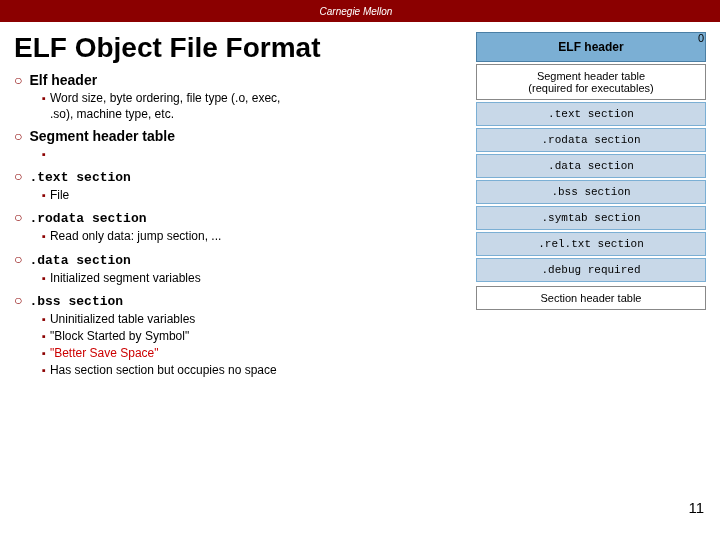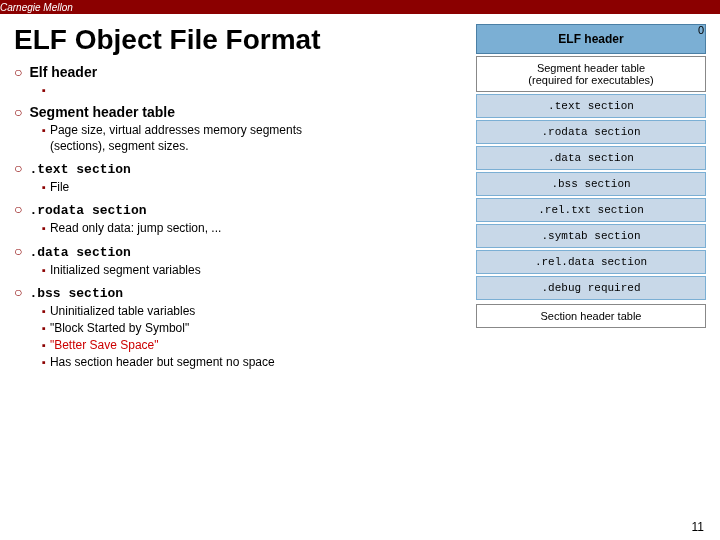--- a/index.html
+++ b/index.html
@@ -8,25 +8,25 @@
       width: 720px;
       height: 540px;
       font-family: Arial, Helvetica, sans-serif;
       background: #fff;
       overflow: hidden;
       position: relative;
     }
 
     .top-bar {
       background: #8B0000;
-      height: 14px;
+      height: 22px;
       width: 100%;
       display: flex;
       align-items: center;
-      justify-content: flex-start;
+      justify-content: center;
       padding-right: 8px;
     }
 
     .top-bar-title {
       color: #fff;
       font-size: 10px;
       font-style: italic;
     }
 
     .main-content {
@@ -152,23 +152,23 @@
       text-align: center;
       padding: 5px 4px;
       font-size: 11px;
       color: #000;
       margin-bottom: 16px;
       margin-top: 2px;
     }
 
     .page-number {
       position: absolute;
-      bottom: 6px;
+      bottom: 24px;
       right: 16px;
-      font-size: 12px;
+      font-size: 15px;
       color: #000;
     }
 
     .zero-label {
       position: absolute;
       right: 2px;
       top: 0px;
       font-size: 11px;
       color: #000;
     }
@@ -191,33 +191,33 @@
     <div class="page-title">ELF Object File Format</div>
 
     <div class="section-item">
       <div class="section-heading">
         <span class="bullet-circle">○</span>
         <span>Elf header</span>
       </div>
       <div class="sub-bullets">
         <div class="sub-bullet">
           <span class="sub-bullet-icon">▪</span>
+          <span>Word size, byte ordering, file type (.o, exec,<br>.so), machine type, etc.</span>
         </div>
       </div>
     </div>
 
     <div class="section-item">
       <div class="section-heading">
         <span class="bullet-circle">○</span>
         <span>Segment header table</span>
       </div>
       <div class="sub-bullets">
         <div class="sub-bullet">
           <span class="sub-bullet-icon">▪</span>
-          <span>Page size, virtual addresses memory segments<br>(sections), segment sizes.</span>
         </div>
       </div>
     </div>
 
     <div class="section-item">
       <div class="section-heading">
         <span class="bullet-circle">○</span>
         <span class="mono">.text section</span>
       </div>
       <div class="sub-bullets">
@@ -267,21 +267,21 @@
         <div class="sub-bullet">
           <span class="sub-bullet-icon">▪</span>
           <span>"Block Started by Symbol"</span>
         </div>
         <div class="sub-bullet">
           <span class="sub-bullet-icon">▪</span>
           <span class="red-text">"Better Save Space"</span>
         </div>
         <div class="sub-bullet">
           <span class="sub-bullet-icon">▪</span>
-          <span>Has section header but segment no space</span>
+          <span>Has section section but occupies no space</span>
         </div>
       </div>
     </div>
 
   </div>
 
   <div class="right-wrapper">
     <div class="right-panel">
 
       <div class="zero-label">0</div>
@@ -289,23 +289,22 @@
       <div class="elf-box">ELF header</div>
 
       <div class="seg-header-box">
         Segment header table<br>(required for executables)
       </div>
 
       <div class="section-box mono-box">.text section</div>
       <div class="section-box mono-box">.rodata section</div>
       <div class="section-box mono-box">.data section</div>
       <div class="section-box mono-box">.bss section</div>
+      <div class="section-box mono-box">.symtab section</div>
       <div class="section-box mono-box">.rel.txt section</div>
-      <div class="section-box mono-box">.symtab section</div>
-      <div class="section-box mono-box">.rel.data section</div>
       <div class="section-box mono-box">.debug required</div>
 
       <div class="section-header-table-box">Section header table</div>
 
     </div>
   </div>
 
 </div>
 
 <div class="page-number">11</div>

